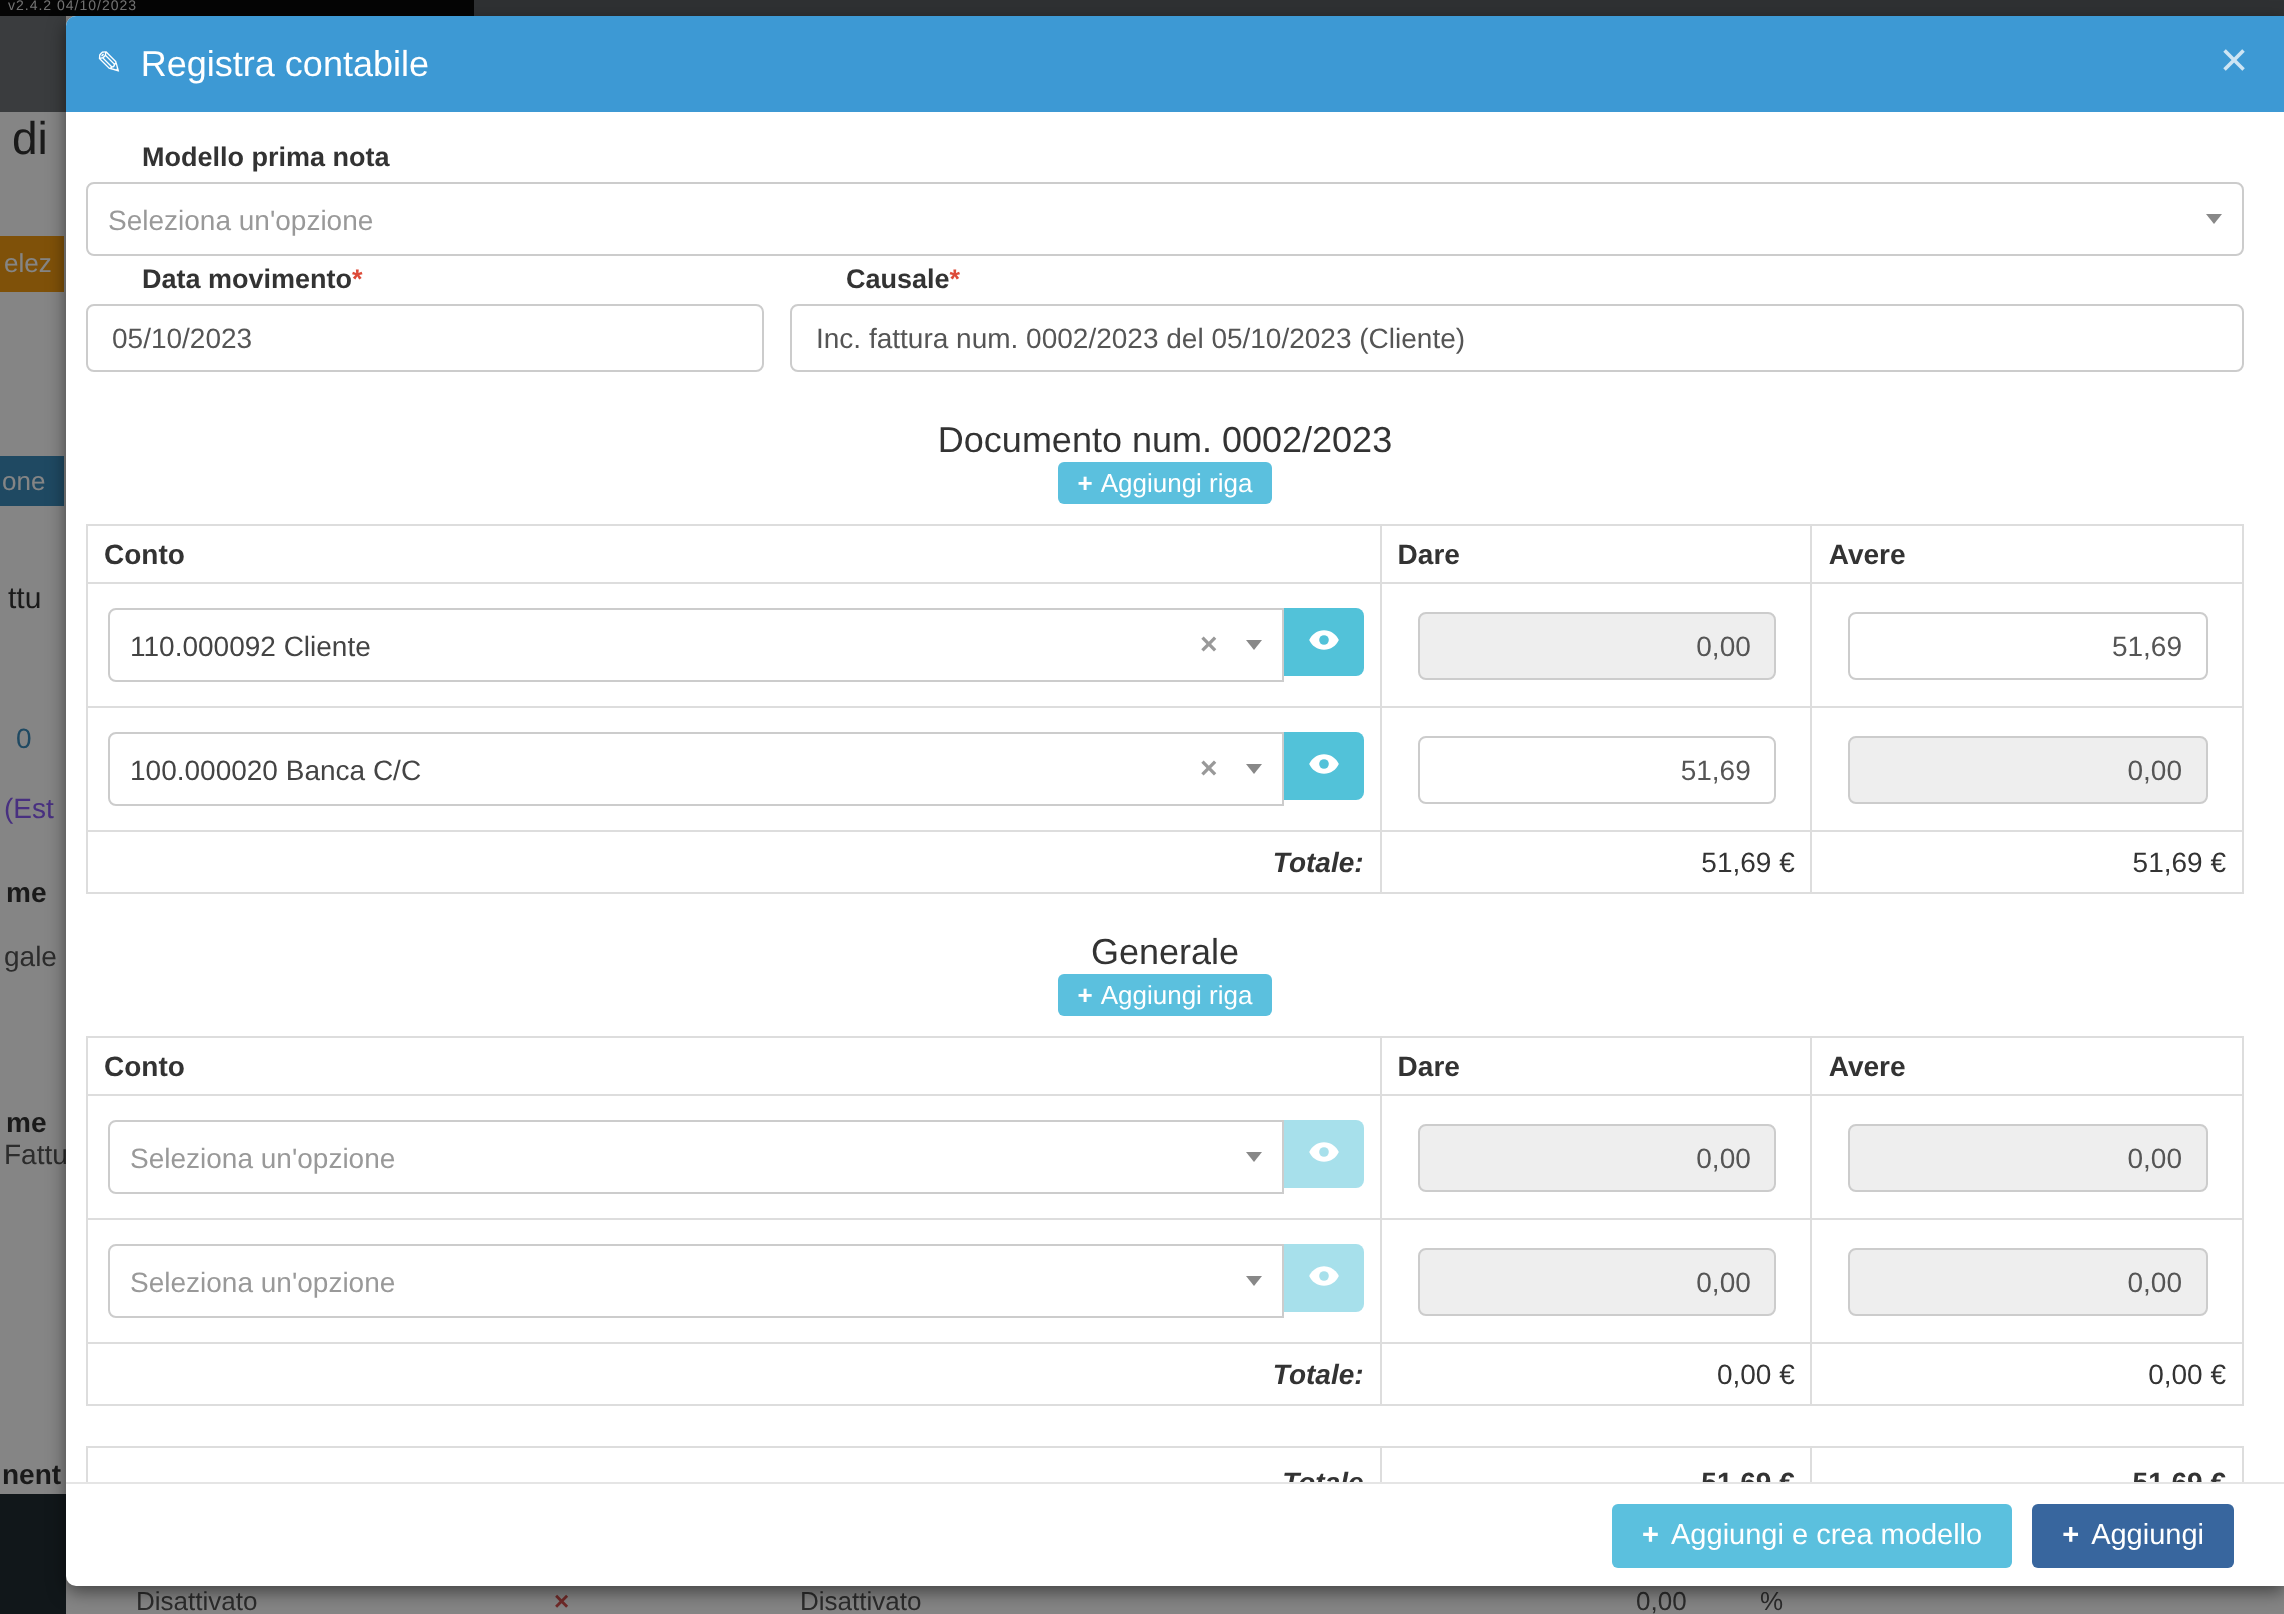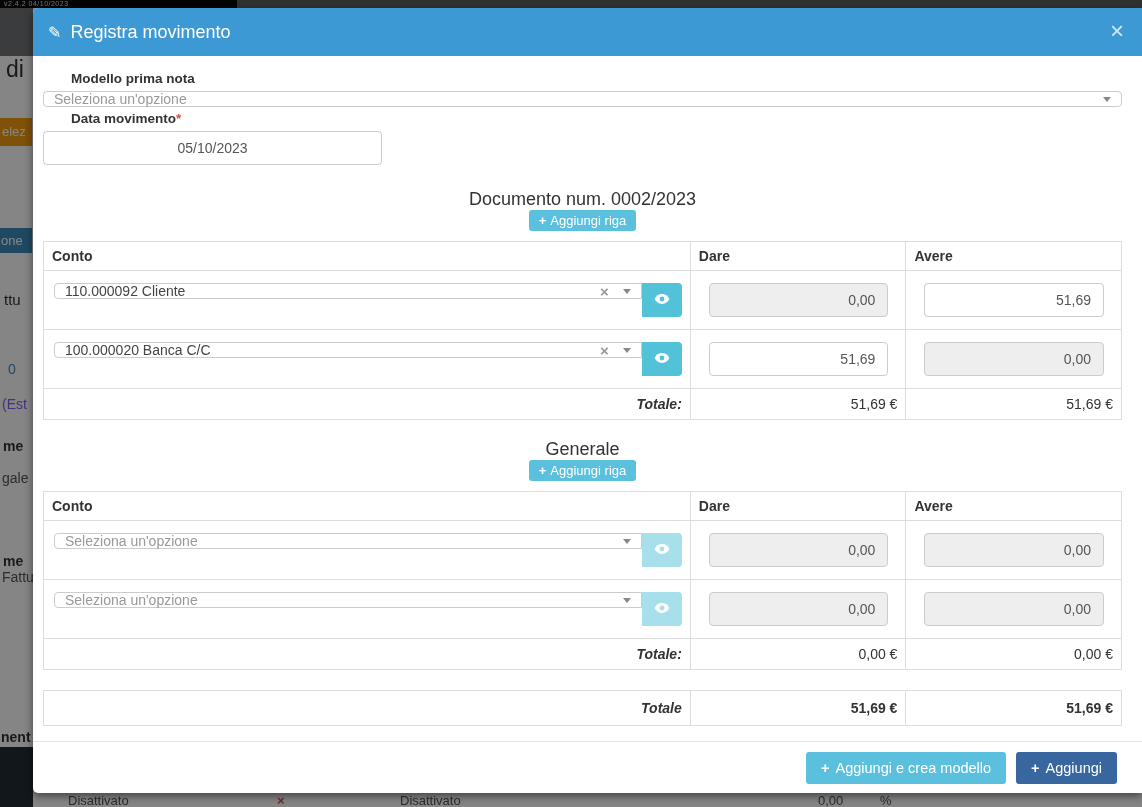--- a/index.html
+++ b/index.html
@@ -53,37 +53,37 @@
   .modal-title { font-size:18px; display:flex; align-items:center; gap:9px; }
   .pencil-ic { font-size:16px; }
   .close-btn { position:absolute; right:18px; top:11px; font-size:24px; line-height:1; color:#fff; opacity:.75; cursor:pointer; }
 
   .modal-body { flex:1; padding:15px 20px 0 10px; overflow:hidden; }
 
   .lbl { display:block; font-size:13.5px; font-weight:bold; color:#333; margin-bottom:5px;padding-left:28px; }
   .req { color:#dd4b39; }
 
   .s2 {
-    height:16px; border:1px solid #ccc; border-radius:4px; background:#fff;
+    height:37px; border:1px solid #ccc; border-radius:4px; background:#fff;
     display:flex; align-items:center; padding:0 10px; font-size:14px; color:#444; cursor:pointer;
   }
   .s2 .s2-text { flex:1; overflow:hidden; white-space:nowrap; }
   .s2 .ph { color:#999; }
   .s2-clear { color:#999; font-size:15px; font-weight:bold; margin:0 0 0 8px; cursor:pointer; }
   .s2-caret { width:0; height:0; border-left:4px solid transparent; border-right:4px solid transparent;
     border-top:5px solid #888; margin-left:14px; flex:none; }
 
   .form-row { display:flex; gap:13px; margin-top:4px; }
   .col-date { width:339px; flex:none; }
   .col-causale { flex:1; }
   .inp {
     width:100%; height:34px; border:1px solid #ccc; border-radius:4px;
     padding:6px 12px; font-size:14px; color:#555; font-family:inherit; background:#fff;
   }
-  .inp.center { text-align:center; }
+  .inp.center { }
 
   .sec-head { display:flex; justify-content:space-between; align-items:center; margin:24px 0 10px;flex-direction:column; }
   .sec-head.tight { margin-top:19px; }
   .sec-title { font-size:18px; font-weight:400; color:#333; }
   .btn-add-row {
     background:#5bc0de; color:#fff; border:none; border-radius:3px;
     font-size:13px; padding:3px 10px; font-family:inherit; cursor:pointer;
   }
   .btn-add-row .plus { font-weight:bold; margin-right:4px; }
 
@@ -150,37 +150,41 @@
   </div>
 </div>
 
 <div class="overlay"></div>
 
 <div class="modal">
 
   <div class="modal-header">
     <div class="modal-title">
       <span class="pencil-ic">✎</span>
-      <span>Registra movimento</span>
+      <span>Registra contabile</span>
     </div>
     <span class="close-btn">×</span>
   </div>
 
   <div class="modal-body">
 
     <label class="lbl">Modello prima nota</label>
     <div class="s2">
       <span class="s2-text ph">Seleziona un'opzione</span>
       <span class="s2-caret"></span>
     </div>
 
     <div class="form-row">
       <div class="col-date">
         <label class="lbl"><span>Data movimento</span><span class="req">*</span></label>
         <input class="inp center" type="text" value="05/10/2023" style="">
+      </div>
+      <div class="col-causale">
+        <label class="lbl"><span>Causale</span><span class="req">*</span></label>
+        <input class="inp" type="text" value="Inc. fattura num. 0002/2023 del 05/10/2023 (Cliente)" style="">
       </div>
     </div>
 
     <div class="sec-head">
       <div class="sec-title">Documento num. 0002/2023</div>
       <button class="btn-add-row">
         <span class="plus">+</span><span>Aggiungi riga</span>
       </button>
     </div>
 

